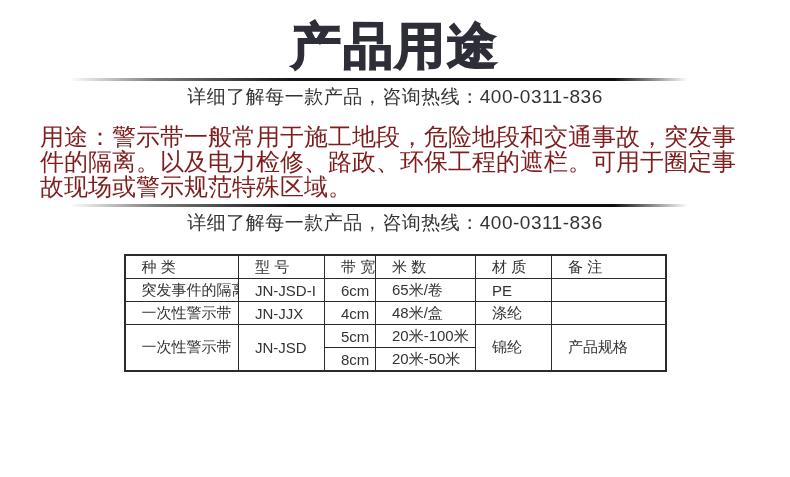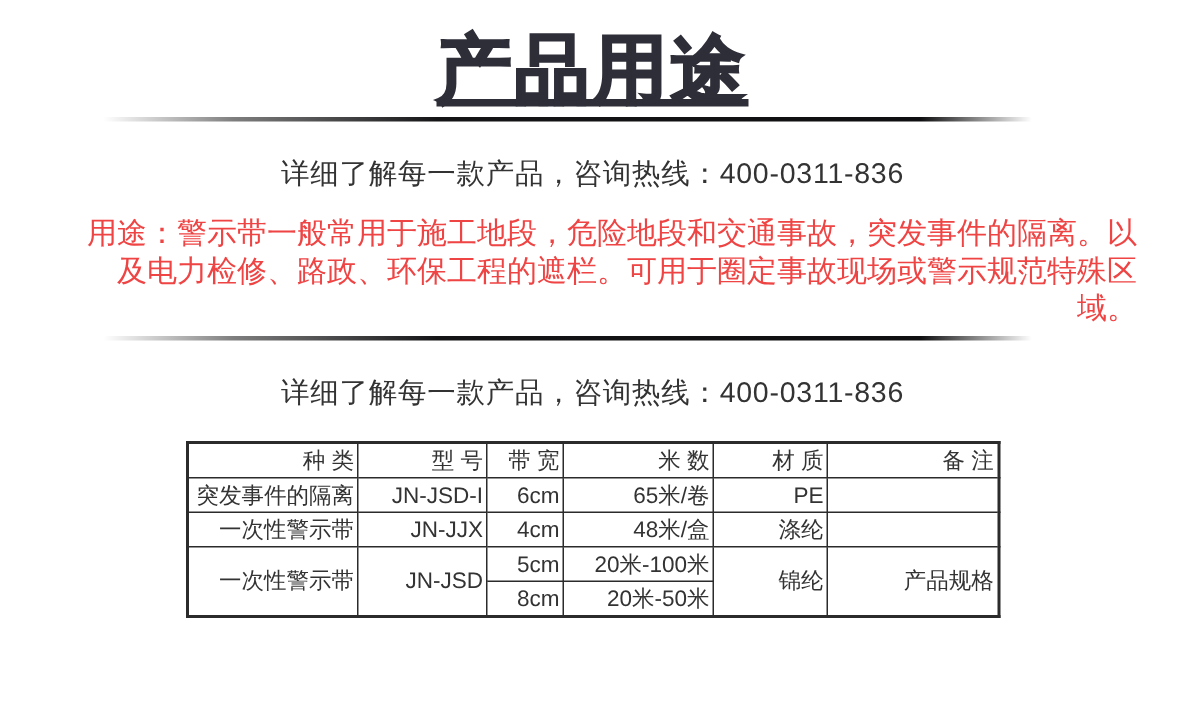--- a/index.html
+++ b/index.html
@@ -17,69 +17,67 @@
     color: #333333;
   }
   .big-title {
     margin: 0;
     text-align: center;
     font-size: 50px;
     line-height: 54px;
     font-weight: 900;
     letter-spacing: 2px;
     color: #2e2e38;
-    text-decoration: underline;
     -webkit-text-stroke: 1.5px #2e2e38;
   }
   .big-title.first { margin-top: 19px; }
   .big-title.second { margin-top: 31px; }
   .divider {
     width: 619px;
     height: 3px;
     margin: 5px 0 0 69px;
     border-radius: 2px;
     background: linear-gradient(to right,
       rgba(20,20,22,0) 0%,
       rgba(20,20,22,0.55) 14%,
       #141416 36%,
       #0f0f11 88%,
       rgba(15,15,17,0) 100%);
   }
   .subtitle {
-    margin-top: 24px;
+    margin-top: 4px;
     text-align: center;
     font-size: 19px;
     line-height: 23px;
     letter-spacing: 0.5px;
     color: #333333;
   }
   .desc {
     width: 718px;
     margin: 16px 0 0 40px;
-    font-size: 20px;
+    font-size: 24px;
     line-height: 25px;
-    color: #ef4444;
+    color: #7f1d1d;
     word-break: break-all;
-    text-align: right;
   }
   table.spec-table {
     width: 541px;
     margin: 20px auto 0 auto;
     border-collapse: collapse;
     table-layout: fixed;
     border: 2px solid #2b2b2b;
   }
   table.spec-table th,
   table.spec-table td {
     border: 1px solid #2b2b2b;
     height: 22px;
-    padding: 0 2px;
+    padding: 0 16px;
     font-size: 15px;
     font-weight: normal;
-    text-align: right;
+    text-align: left;
     vertical-align: middle;
     color: #333333;
     overflow: hidden;
     white-space: nowrap;
   }
   col.c-type     { width: 114px; }
   col.c-model    { width: 86px;  }
   col.c-band     { width: 51px;  }
   col.c-meters   { width: 100px; }
   col.c-material { width: 76px;  }

